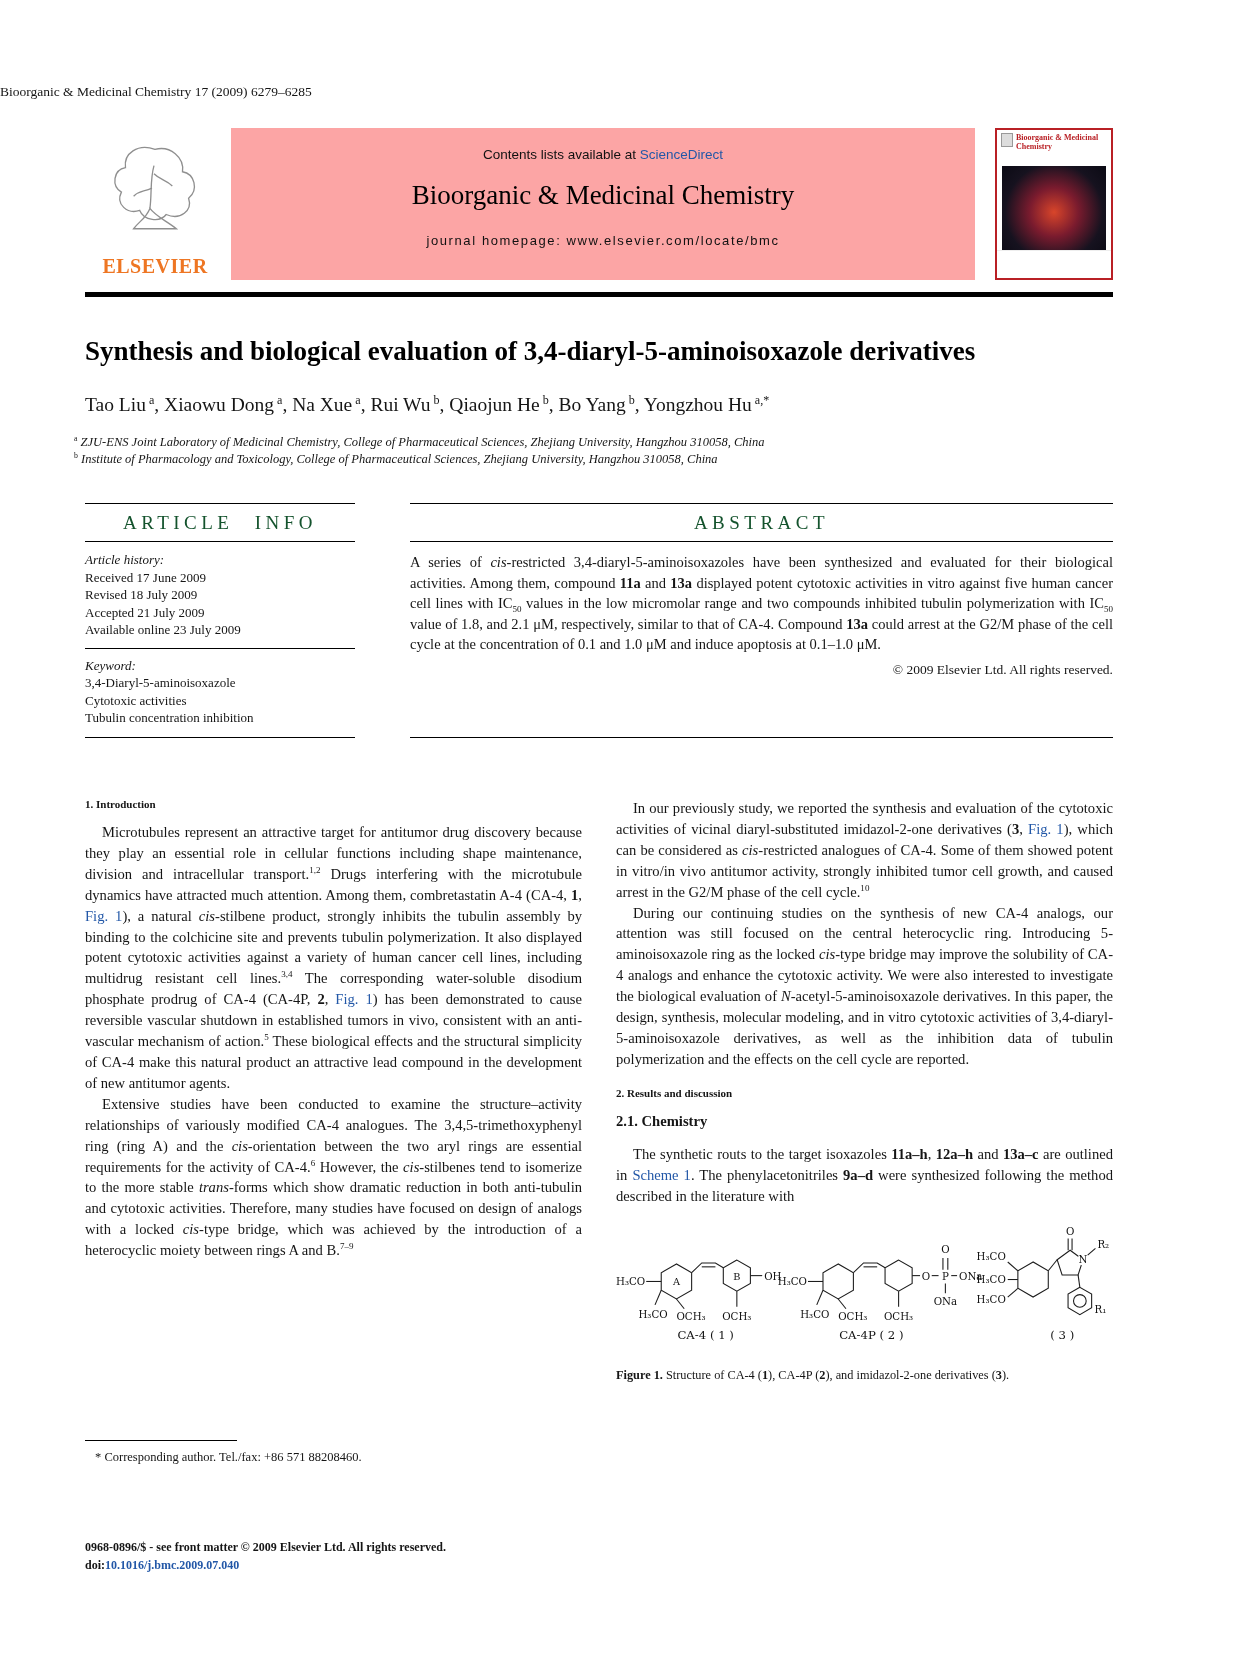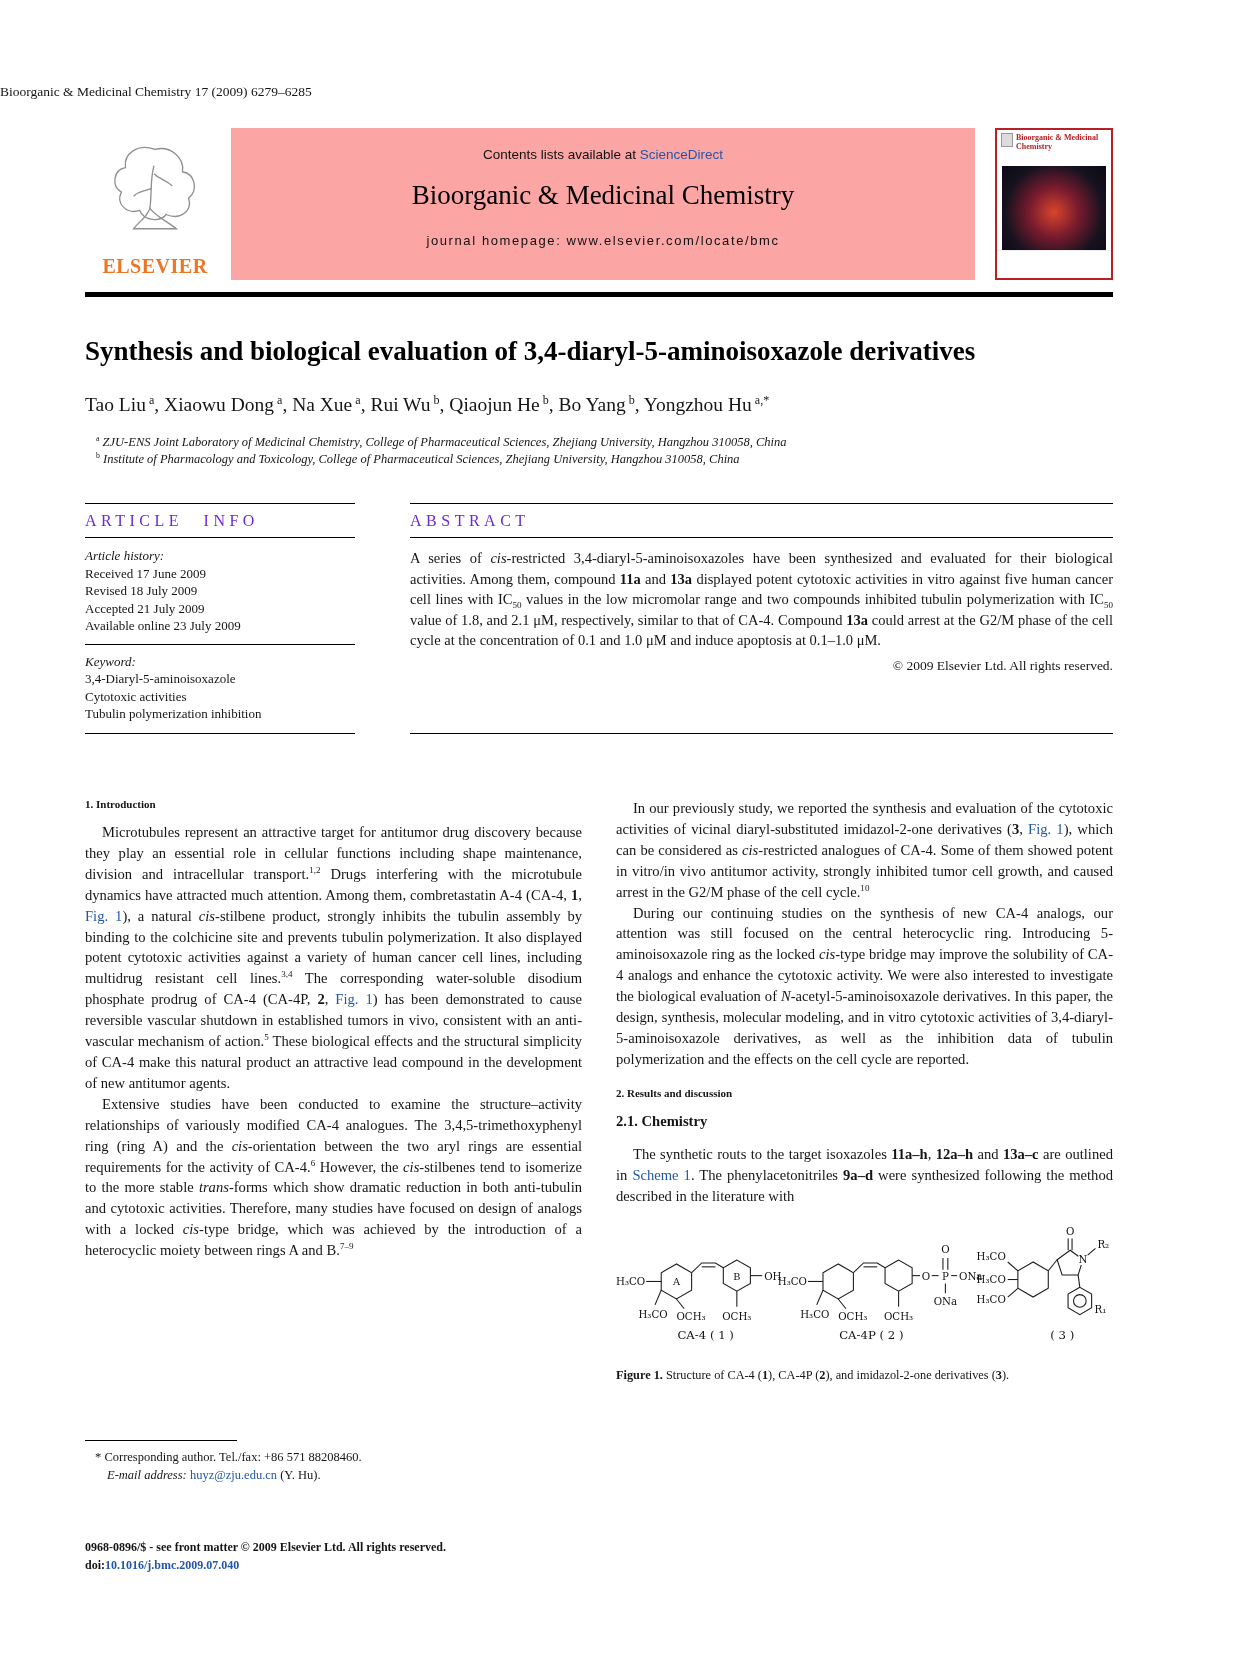--- a/index.html
+++ b/index.html
@@ -30,30 +30,30 @@
   .cover-title { font-size:8px; line-height:9px; color:#b92025; font-weight:bold; text-align:left; }
   .cover-art { height:84px; margin:0 5px;
     background:radial-gradient(circle at 50% 55%, #d8452a 0%, #7a1b2e 35%, #16121f 70%, #0b0a14 100%); }
   .cover-foot { height:20px; border-top:1px solid #eee; }
 
   .thick-rule { position:absolute; top:292px; left:85px; width:1028px; height:5px; background:#000; }
 
   
   .article-title { position:absolute; top:336px; left:85px; width:1028px; font-size:27px; font-weight:bold; color:#000; }
   .authors { position:absolute; top:394px; left:85px; width:1028px; font-size:19.5px; }
-  .affiliations { position:absolute; top:434px; left:96px; width:1028px; font-size:12.5px; line-height:17px; }
+  .affiliations { position:absolute; top:434px; left:74px; width:1028px; font-size:12.5px; line-height:17px; }
   .affiliations .aff { font-style:italic; }
   .affiliations sup { font-style:normal; }
 
   
   .info-abstract { position:absolute; top:503px; left:85px; width:1028px; display:flex; }
   .ia-col { border-top:1px solid #000; border-bottom:1px solid #000; }
   .ia-left { width:270px; }
   .ia-right { width:703px; margin-left:55px; }
-  .ia-head { padding:8px 0 7px 0; font-size:16px; letter-spacing:4.5px; word-spacing:12px; border-bottom:1px solid #000; color:#6d28d9; }
+  .ia-head { padding:8px 0 7px 0; font-size:19px; letter-spacing:4.5px; word-spacing:12px; border-bottom:1px solid #000; color:#14532d;text-align:center; }
   .info-body { padding-top:9px; font-size:13px; line-height:17.5px; padding-bottom:10px; }
   .info-label { font-style:italic; }
   .mid-rule { border-top:1px solid #000; margin:9px 0 8px 0; }
   .abs-text { padding-top:10px; font-size:14.5px; line-height:20.6px; text-align:justify; }
   .abs-copyright { margin-top:7px; text-align:right; font-size:13.5px; padding-bottom:10px; }
 
   
   .col { position:absolute; top:798px; width:497px; overflow:hidden; }
   .col-left { left:85px; height:636px; }
   .col-right { left:616px; height:750px; }
@@ -129,21 +129,21 @@
     <div class="info-body">
       <div class="info-label">Article history:</div>
       <div>Received 17 June 2009</div>
       <div>Revised 18 July 2009</div>
       <div>Accepted 21 July 2009</div>
       <div>Available online 23 July 2009</div>
       <div class="mid-rule"></div>
       <div class="info-label">Keyword:</div>
       <div>3,4-Diaryl-5-aminoisoxazole</div>
       <div>Cytotoxic activities</div>
-      <div>Tubulin polymerization inhibition</div>
+      <div>Tubulin concentration inhibition</div>
     </div>
   </div>
   <div class="ia-col ia-right">
     <div class="ia-head">ABSTRACT</div>
     <div class="abs-text">A series of <i>cis</i>-restricted 3,4-diaryl-5-aminoisoxazoles have been synthesized and evaluated for their biological activities. Among them, compound <b>11a</b> and <b>13a</b> displayed potent cytotoxic activities in vitro against five human cancer cell lines with IC<sub>50</sub> values in the low micromolar range and two compounds inhibited tubulin polymerization with IC<sub>50</sub> value of 1.8, and 2.1 μM, respectively, similar to that of CA-4. Compound <b>13a</b> could arrest at the G2/M phase of the cell cycle at the concentration of 0.1 and 1.0 μM and induce apoptosis at 0.1–1.0 μM.</div>
     <div class="abs-copyright">© 2009 Elsevier Ltd. All rights reserved.</div>
   </div>
 </div>
 
 <div class="col col-left">
@@ -227,21 +227,20 @@
       <text x="491" y="92" text-anchor="start">R₁</text>
       <text class="struct-name" x="458" y="119" text-anchor="middle">( 3 )</text>
     </svg>
     <div class="fig-caption"><b>Figure 1.</b> Structure of CA-4 (<b>1</b>), CA-4P (<b>2</b>), and imidazol-2-one derivatives (<b>3</b>).</div>
   </div>
 </div>
 
 <div class="footnotes">
   <div class="footnote-rule"></div>
   <div class="fn-line1">* Corresponding author. Tel./fax: +86 571 88208460.</div>
-  <div class="fn-line2"><i>E-mail address:</i> <span class="link">huyz@zju.edu.cn</span> (Y. Hu).</div>
 </div>
 
 <div class="page-footer">
   <div>0968-0896/$ - see front matter © 2009 Elsevier Ltd. All rights reserved.</div>
   <div>
     <span>doi:</span><span class="link">10.1016/j.bmc.2009.07.040</span>
   </div>
 </div>
 
 </body></html>

